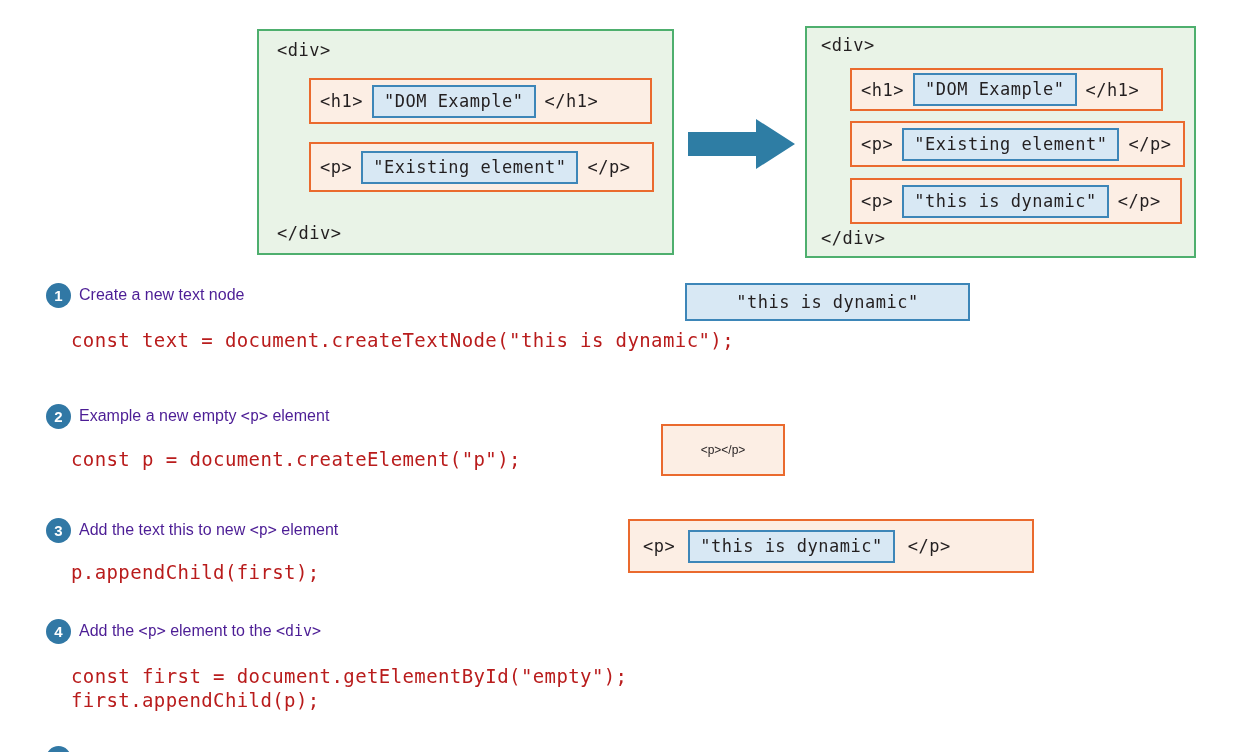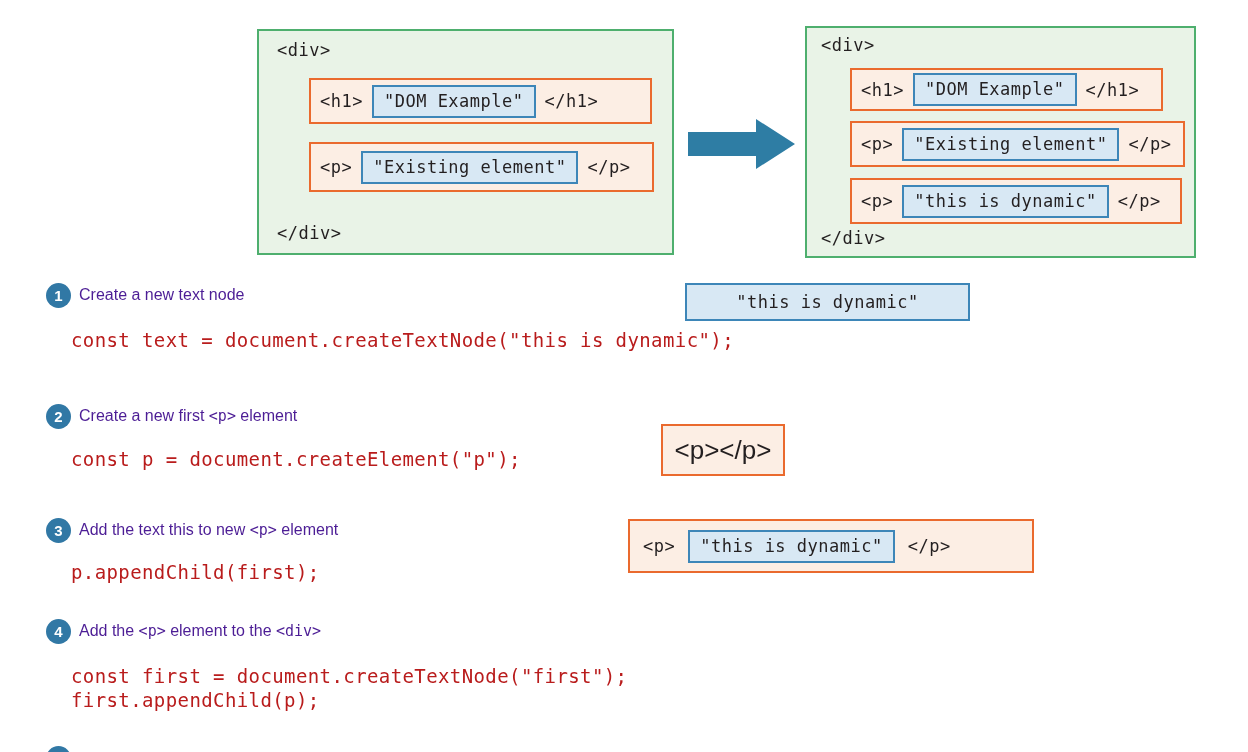--- a/index.html
+++ b/index.html
@@ -148,21 +148,21 @@
   #callout-empty-p {
     position: absolute;
     left: 661px;
     top: 424px;
     width: 124px;
     height: 52px;
     justify-content: center;
   }
   #callout-empty-p .el-tag {
     font-family: "Liberation Sans", sans-serif;
-    font-size: 26px;
+    font-size: 12px;
     letter-spacing: 0;
   }
   #callout-p-with-text {
     position: absolute;
     left: 628px;
     top: 519px;
     width: 406px;
     height: 54px;
     align-items: center;
     padding-left: 4px;
@@ -230,21 +230,21 @@
   </span>
   <span class="code-line" style="top:46px">const text = document.createTextNode("this is dynamic");</span>
 </div>
 
 <div class="txt-box" id="callout-text-node">
   <span>"this is dynamic"</span>
 </div>
 
 <div class="step" id="step2">
   <span class="badge">2</span>
-  <span class="step-label"><span>Create a new first </span><span class="mono">&lt;p&gt;</span><span> element</span></span>
+  <span class="step-label"><span>Example a new empty </span><span class="mono">&lt;p&gt;</span><span> element</span></span>
   <span class="code-line" style="top:44px">const p = document.createElement("p");</span>
 </div>
 
 <div class="el-box" id="callout-empty-p">
   <span class="el-tag">&lt;p&gt;&lt;/p&gt;</span>
 </div>
 
 <div class="step" id="step3">
   <span class="badge">3</span>
   <span class="step-label"><span>Add the text this to new </span><span class="mono">&lt;p&gt;</span><span> element</span></span>
@@ -253,19 +253,19 @@
 
 <div class="el-box" id="callout-p-with-text">
   <span class="el-tag">&lt;p&gt;</span>
   <span class="txt-box">"this is dynamic"</span>
   <span class="el-tag">&lt;/p&gt;</span>
 </div>
 
 <div class="step" id="step4">
   <span class="badge">4</span>
   <span class="step-label"><span>Add the </span><span class="mono">&lt;p&gt;</span><span> element to the </span><span class="mono">&lt;div&gt;</span></span>
-  <span class="code-line" style="top:46px">const first = document.createTextNode("first");</span>
+  <span class="code-line" style="top:46px">const first = document.getElementById("empty");</span>
   <span class="code-line" style="top:70px">first.appendChild(p);</span>
 </div>
 
 <div class="step" id="step5">
   <span class="badge">5</span>
 </div>
 
 </body></html>

